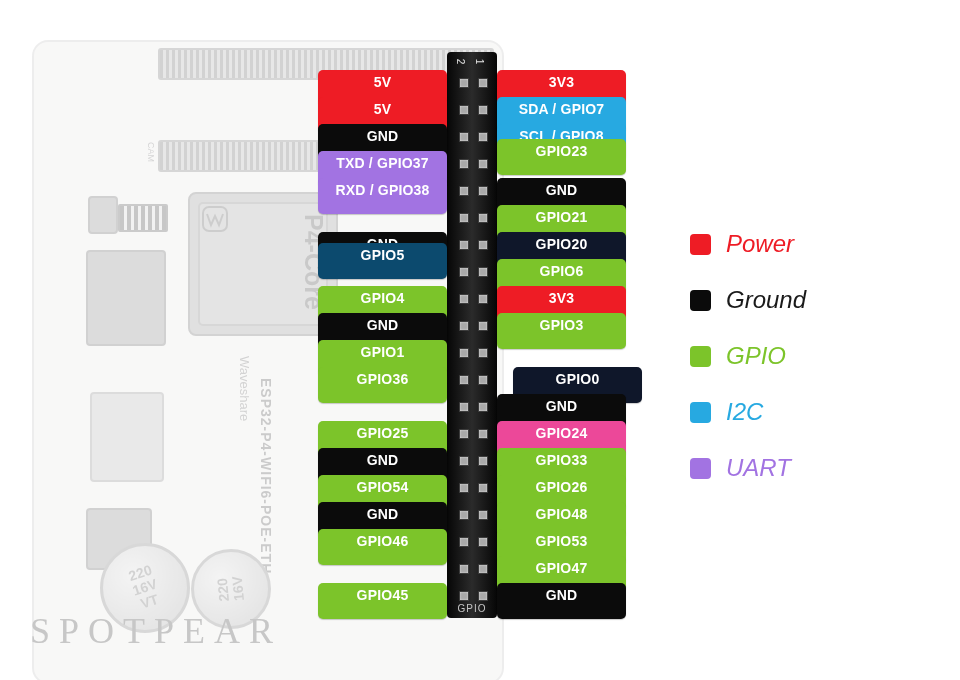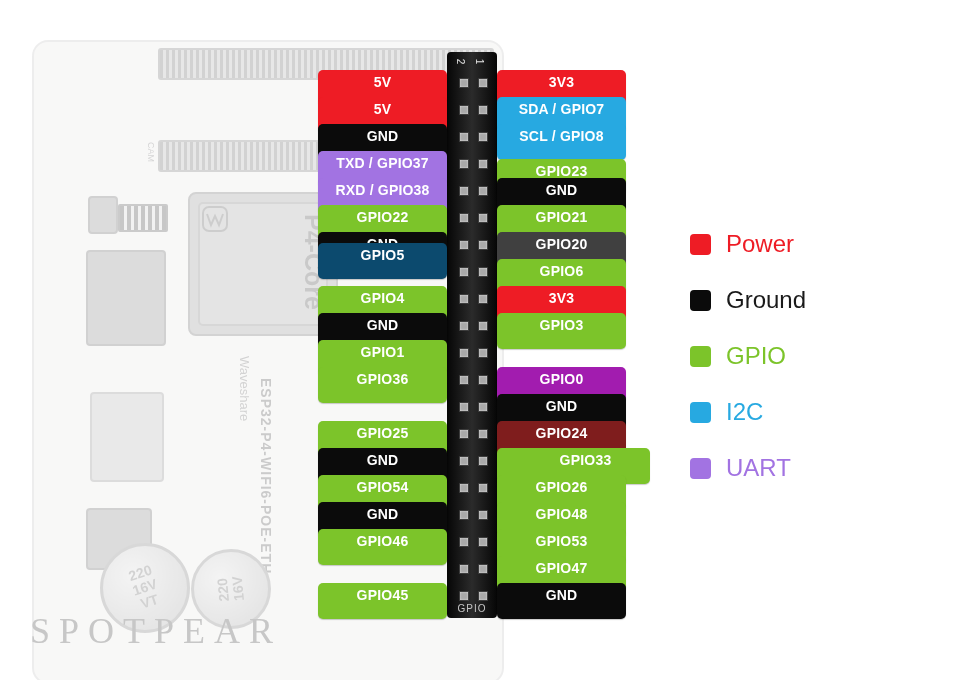--- a/index.html
+++ b/index.html
@@ -77,21 +77,21 @@
   .pin-label {
     position: absolute; left: 0; width: 100%; height: 36px;
     border-radius: 5px; color: #ffffff;
     font-size: 14px; font-weight: bold; line-height: 24px; text-align: center;
     letter-spacing: 0.2px;
     box-shadow: 0 1px 1px rgba(0,0,0,0.2);
   }
 
   
   #legend { position: absolute; left: 690px; top: 233px; z-index: 5; display: flex; flex-direction: column; gap: 34px; }
-  .legend-item { display: flex; align-items: center; gap: 15px; height: 22px; }
+  .legend-item { display: flex; align-items: center; gap: 15px; height: 22px; font-style: italic; }
   .legend-swatch { width: 21px; height: 21px; border-radius: 4px; flex: 0 0 auto; }
   .legend-text { font-size: 24px; line-height: 22px; }
 </style>
 </head>
 <body>
 
 <div id="board-layer">
   <div class="board-body"></div>
   <div class="conn" style="left:158px; top:48px; width:332px;"></div>
   <div class="conn" style="left:158px; top:140px; width:332px;"></div>
@@ -172,49 +172,48 @@
     </div>
   <div id="gpio-strip-label">GPIO</div>
 </div>
 
 <div id="left-pins" class="pin-col">
     <div class="pin-label" style="top: 0px; background: rgb(238, 28, 37);">5V</div>
     <div class="pin-label" style="top: 27px; background: rgb(238, 28, 37);">5V</div>
     <div class="pin-label" style="top: 54px; background: rgb(11, 11, 11);">GND</div>
     <div class="pin-label" style="top: 81px; background: rgb(162, 115, 226);">TXD / GPIO37</div>
     <div class="pin-label" style="top: 108px; background: rgb(162, 115, 226);">RXD / GPIO38</div>
-    <div class="pin-label" style="top: 135px; background: rgb(124, 196, 42);">GPIO22</div>
     <div class="pin-label" style="top: 162px; background: rgb(11, 11, 11);">GND</div>
     <div class="pin-label" style="top: 173px; background: #0c4a6e;">GPIO5</div>
     <div class="pin-label" style="top: 216px; background: rgb(124, 196, 42);">GPIO4</div>
     <div class="pin-label" style="top: 243px; background: rgb(11, 11, 11);">GND</div>
     <div class="pin-label" style="top: 270px; background: rgb(124, 196, 42);">GPIO1</div>
     <div class="pin-label" style="top: 297px; background: rgb(124, 196, 42);">GPIO36</div>
     <div class="pin-label" style="top: 351px; background: rgb(124, 196, 42);">GPIO25</div>
     <div class="pin-label" style="top: 378px; background: rgb(11, 11, 11);">GND</div>
     <div class="pin-label" style="top: 405px; background: rgb(124, 196, 42);">GPIO54</div>
     <div class="pin-label" style="top: 432px; background: rgb(11, 11, 11);">GND</div>
     <div class="pin-label" style="top: 459px; background: rgb(124, 196, 42);">GPIO46</div>
     <div class="pin-label" style="top: 513px; background: rgb(124, 196, 42);">GPIO45</div>
   </div>
 <div id="right-pins" class="pin-col">
     <div class="pin-label" style="top: 0px; background: rgb(238, 28, 37);">3V3</div>
     <div class="pin-label" style="top: 27px; background: rgb(39, 169, 225);">SDA / GPIO7</div>
     <div class="pin-label" style="top: 54px; background: rgb(39, 169, 225);">SCL / GPIO8</div>
-    <div class="pin-label" style="top: 89px; background: rgb(124, 196, 42);">GPIO23</div>
+    <div class="pin-label" style="top: 69px; background: rgb(124, 196, 42);">GPIO23</div>
     <div class="pin-label" style="top: 108px; background: rgb(11, 11, 11);">GND</div>
     <div class="pin-label" style="top: 135px; background: rgb(124, 196, 42);">GPIO21</div>
-    <div class="pin-label" style="top: 162px; background: #404040;">GPIO20</div>
+    <div class="pin-label" style="top: 162px; background: #0f172a;">GPIO20</div>
     <div class="pin-label" style="top: 189px; background: rgb(124, 196, 42);">GPIO6</div>
     <div class="pin-label" style="top: 216px; background: rgb(238, 28, 37);">3V3</div>
     <div class="pin-label" style="top: 243px; background: rgb(124, 196, 42);">GPIO3</div>
-    <div class="pin-label" style="top: 297px; background: #a21caf;">GPIO0</div>
+    <div class="pin-label" style="top: 297px; background: #0f172a; margin-left: 16px;">GPIO0</div>
     <div class="pin-label" style="top: 324px; background: rgb(11, 11, 11);">GND</div>
-    <div class="pin-label" style="top: 351px; background: #7f1d1d;">GPIO24</div>
-    <div class="pin-label" style="top: 378px; background: rgb(124, 196, 42); padding-left: 24px;">GPIO33</div>
+    <div class="pin-label" style="top: 351px; background: #ec4899;">GPIO24</div>
+    <div class="pin-label" style="top: 378px; background: rgb(124, 196, 42);">GPIO33</div>
     <div class="pin-label" style="top: 405px; background: rgb(124, 196, 42);">GPIO26</div>
     <div class="pin-label" style="top: 432px; background: rgb(124, 196, 42);">GPIO48</div>
     <div class="pin-label" style="top: 459px; background: rgb(124, 196, 42);">GPIO53</div>
     <div class="pin-label" style="top: 486px; background: rgb(124, 196, 42);">GPIO47</div>
     <div class="pin-label" style="top: 513px; background: rgb(11, 11, 11);">GND</div>
   </div>
 
 <div id="legend">
     <div class="legend-item">
       <span class="legend-swatch" style="background: rgb(238, 28, 37);"></span>

